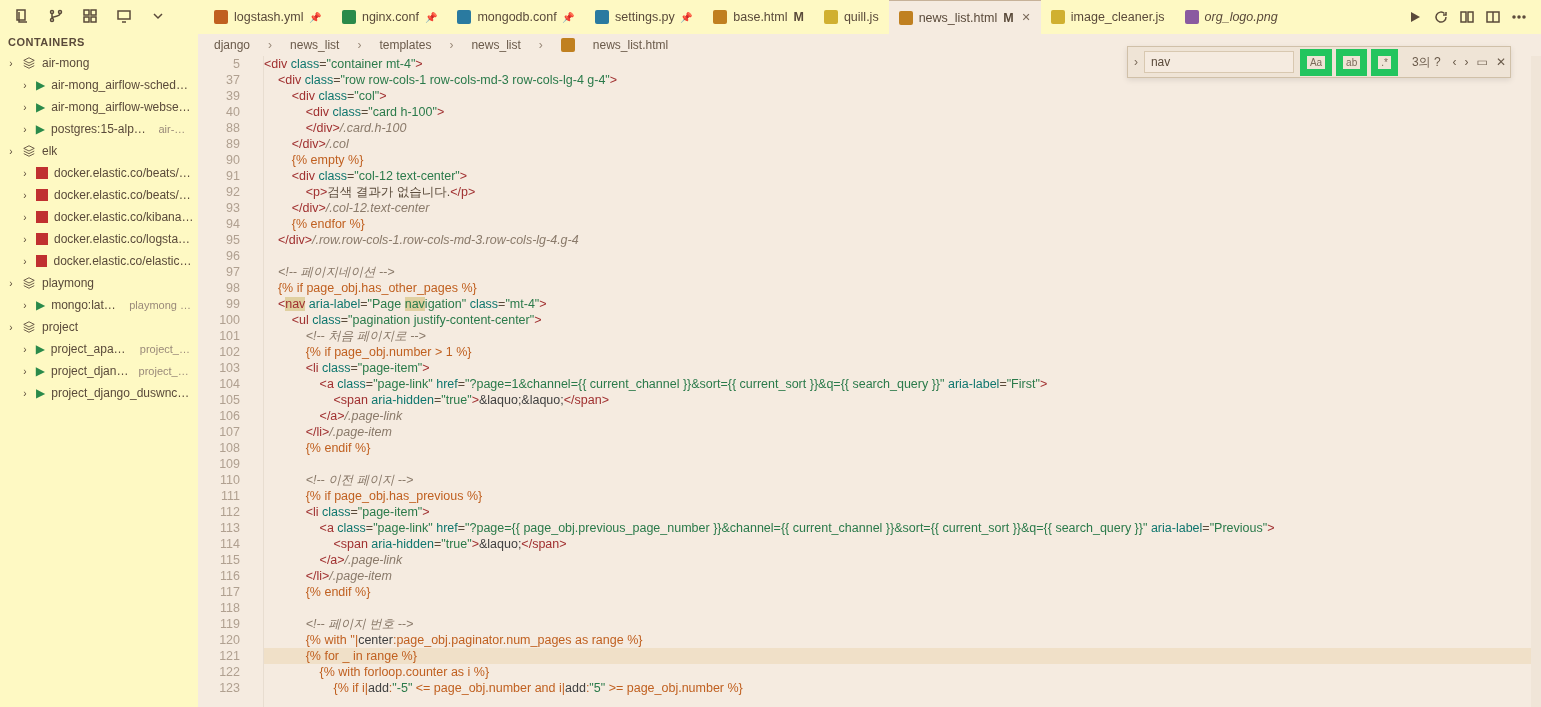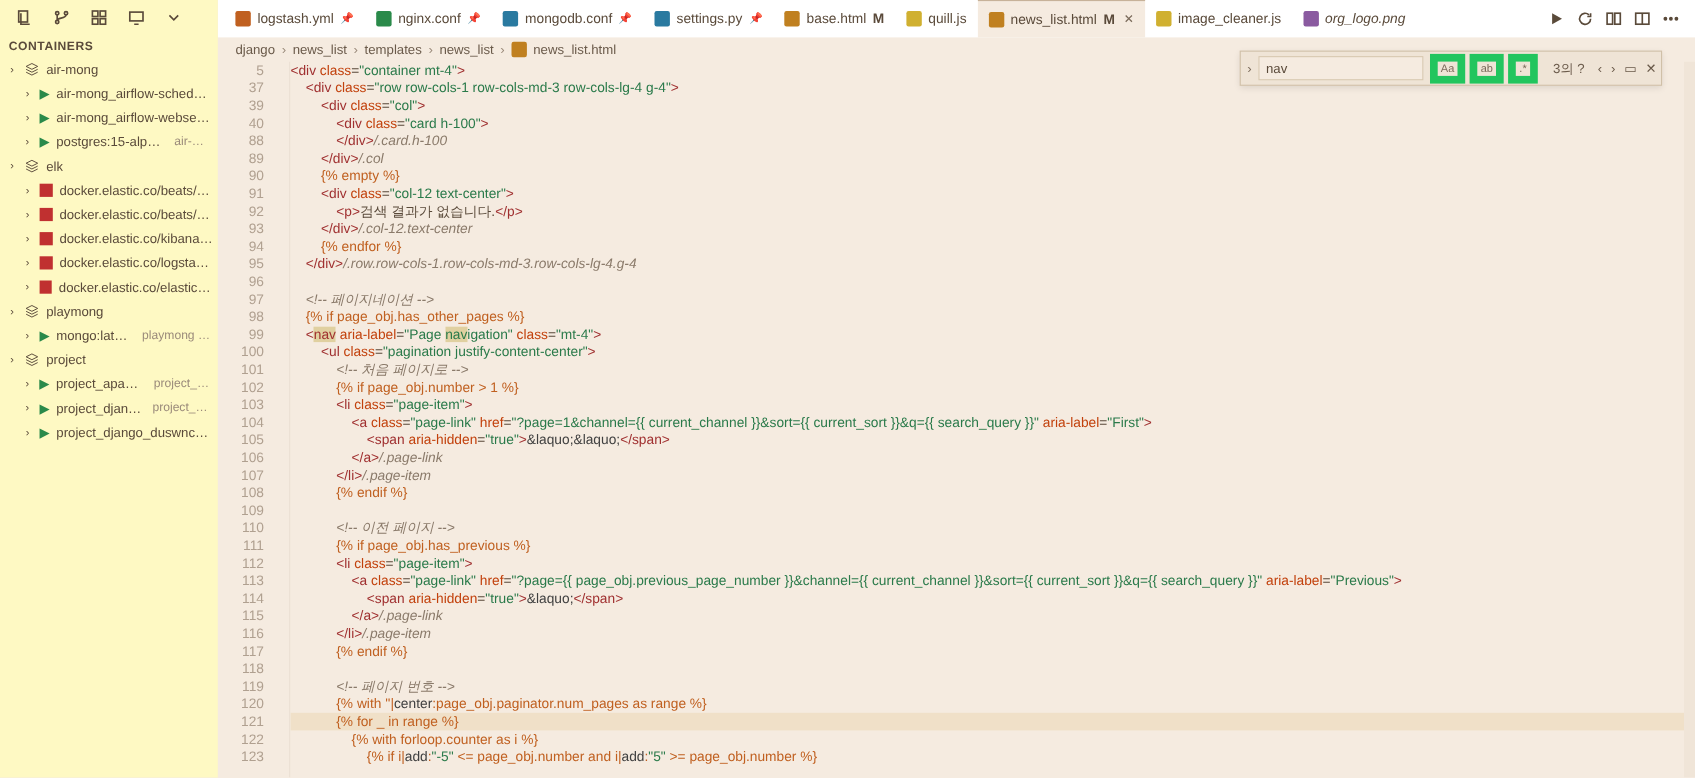--- a/index.html
+++ b/index.html
@@ -9,39 +9,39 @@
 .toolbar-top svg { width:16px; height:16px; }
 .ico-btn { cursor:pointer; display:flex; align-items:center; }
 .section-hdr { font-weight:700; letter-spacing:0.5px; padding:4px 8px; font-size:11px; }
 .tree { flex:1; overflow:hidden; }
 .tree-row { display:flex; align-items:center; gap:6px; height:22px; padding:0 4px 0 6px; white-space:nowrap; cursor:pointer; }
 .tree-row .chev { width:10px; text-align:center; color:#5a4a3a; font-size:10px; }
 .tree-row .lbl { overflow:hidden; text-overflow:ellipsis; }
 .tree-row .extra { color:#9a8a7a; font-size:11px; margin-left:4px; overflow:hidden; text-overflow:ellipsis; }
 .indent-1 { padding-left:20px; }
 .main { flex:1; display:flex; flex-direction:column; overflow:hidden; position:relative; }
-.tabs { display:flex; align-items:center; background:#ffffff; height:34px; padding-left:6px; }
+.tabs { display:flex; align-items:center; background:#fef9c3; height:34px; padding-left:6px; }
 .tab { display:flex; align-items:center; gap:6px; padding:0 10px; height:34px; font-size:12.5px; cursor:pointer; white-space:nowrap; border-right:none; }
 .tab.active { background:#f5ebe0; border-top:1px solid #c7b299; }
 .tab .tab-name { }
 .tab .mod { color:#5a4a3a; font-weight:700; }
 .tab .close { color:#7a6a5a; font-size:11px; padding-left:2px; }
 .tab .pin { font-size:10px; color:#9a8a7a; }
 .tabs-right { margin-left:auto; display:flex; gap:10px; padding-right:14px; align-items:center; color:#5a4a3a; }
-.breadcrumbs { display:flex; align-items:center; gap:6px; padding:4px 16px; color:#6a5a4a; font-size:12px; }
+.breadcrumbs { display:flex; align-items:center; gap:18px; padding:4px 16px; color:#6a5a4a; font-size:12px; }
 .breadcrumbs .sep { color:#9a8a7a; }
 .editor-wrap { flex:1; display:flex; overflow:hidden; position:relative; }
 .gutter { width:50px; text-align:right; color:#b0a090; font-family:Consolas,monospace; font-size:12.5px; line-height:16px; padding-right:8px; user-select:none; background:#f5ebe0; }
 .gutter .ln { height:16px; }
 .margin2 { width:16px; background:#f5ebe0; border-right:1px solid #e8ddd0; }
 .code { flex:1; font-family:Consolas,monospace; font-size:12.5px; line-height:16px; white-space:pre; overflow:hidden; background:#f5ebe0; padding-left:0; }
 .code .line { height:16px; }
 .hl-line { background:#f0e0c8; }
 .t-tag { color:#a03030; }
-.t-attr { color:#c2410c; }
+.t-attr { color:#0f766e; }
 .t-str { color:#2a7a4a; }
 .t-comm-html { color:#8a7a6a; font-style:italic; }
 .t-dj { color:#c06020; }
 .t-ent { color:#404040; }
 .t-text { color:#5a4a3a; }
 .t-hl { background:#e0d0a0; }
 .t-kw { color:#c06020; }
 .t-func { color:#404040; }
 .find-widget { position:absolute; top:46px; right:30px; background:#efe4d6; border:1px solid #d0c0a8; display:flex; align-items:center; height:32px; z-index:10; box-shadow:0 2px 6px rgba(0,0,0,0.1); }
 .find-widget .toggle { padding:0 6px; color:#7a6a5a; cursor:pointer; }

